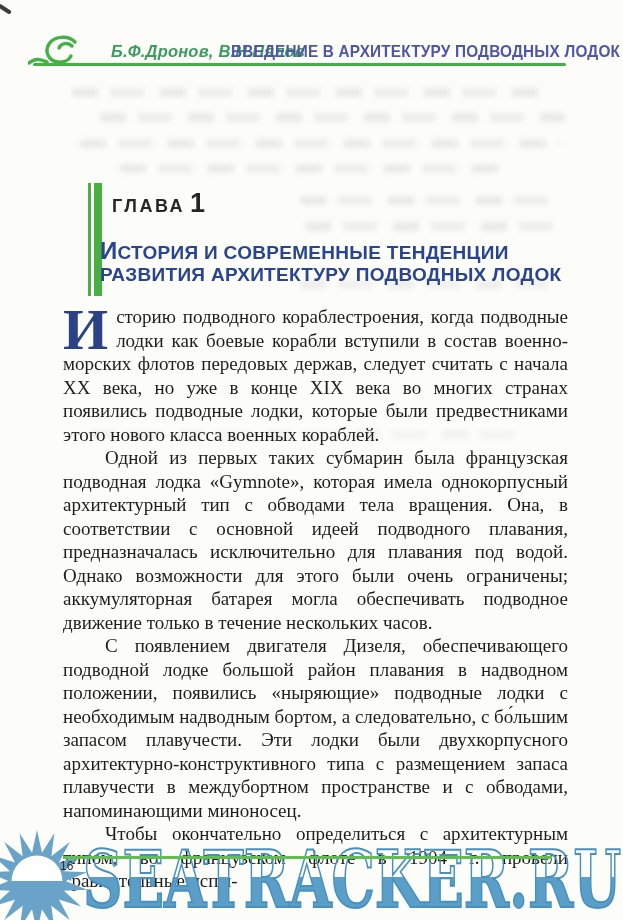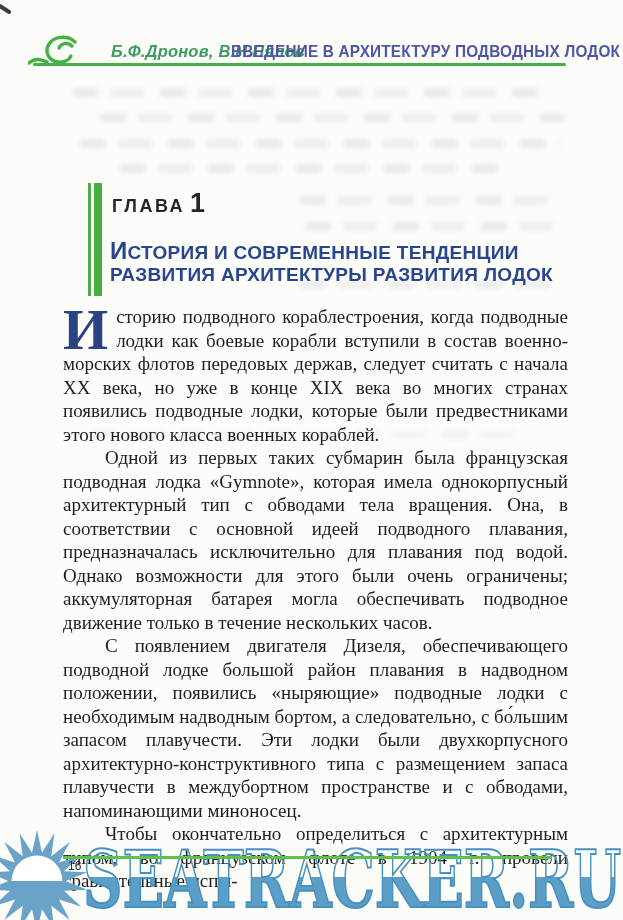--- a/index.html
+++ b/index.html
@@ -26,36 +26,36 @@
     font-size:16.5px;font-weight:700;color:#5056a6;letter-spacing:.2px;
     transform:scaleX(.93);transform-origin:left top;white-space:nowrap;}
   .hdr-rule{position:absolute;left:33px;top:63px;width:533px;height:2.5px;
     background:#45b045;border-radius:2px;}
   
   .bar-thin{position:absolute;left:88px;top:183px;width:3px;height:113px;background:#49ae43;}
   .bar-thick{position:absolute;left:94px;top:183px;width:8px;height:113px;background:#49ae43;}
   .glava{position:absolute;left:112px;top:188px;display:flex;align-items:baseline;gap:5px;color:#262626;}
   .glava-label{font-size:18px;font-weight:700;letter-spacing:2.5px;}
   .glava-number{font-size:27px;font-weight:700;}
-  .chap-title{position:absolute;left:110px;top:240px;color:#2a4590;
+  .chap-title{position:absolute;left:100px;top:240px;color:#2a4590;
     font-weight:700;font-size:19px;line-height:22px;letter-spacing:.3px;white-space:nowrap;}
   .chap-title .l1::first-letter{font-size:24px;}
   
   .body-text{position:absolute;left:63px;top:305px;width:505px;
     font-family:"Liberation Serif",serif;font-size:19px;line-height:23.5px;
     color:#1e1e1e;text-align:justify;}
   .body-text p{margin:0;}
   .body-text p.indent{text-indent:42px;}
   .dropcap{float:left;font-size:58px;line-height:44px;padding:3px 8px 0 0;
     font-weight:700;color:#2b4285;font-family:"Liberation Serif",serif;}
   
   .foot-rule{position:absolute;left:63px;top:856px;width:489px;height:2.5px;
     background:#5fc14b;z-index:5;}
   .page-number{position:absolute;left:60px;top:859px;font-size:12px;
-    color:#2e2e2e;z-index:6;font-family:"Liberation Sans",sans-serif;margin-left:8px;}
+    color:#2e2e2e;z-index:6;font-family:"Liberation Sans",sans-serif;}
   .watermark{position:absolute;left:82px;top:830px;z-index:3;}
   .sun{position:absolute;left:-16px;top:828px;z-index:4;}
 </style>
 </head>
 <body>
 
 <div class="page">
 
   <div class="corner-mark"></div>
   <div class="ghost" style="left:72px;top:88px;width:470px;"></div>
@@ -79,21 +79,21 @@
   <div class="hdr-rule"></div>
 
   <div class="bar-thin"></div>
   <div class="bar-thick"></div>
   <div class="glava">
     <span class="glava-label">ГЛАВА</span>
     <span class="glava-number">1</span>
   </div>
   <div class="chap-title">
     <div class="l1">ИСТОРИЯ И СОВРЕМЕННЫЕ ТЕНДЕНЦИИ</div>
-    <div class="l2">РАЗВИТИЯ АРХИТЕКТУРЫ РАЗВИТИЯ ЛОДОК</div>
+    <div class="l2">РАЗВИТИЯ АРХИТЕКТУРУ ПОДВОДНЫХ ЛОДОК</div>
   </div>
 
   <div class="body-text">
     <p><span class="dropcap">И</span><span>сторию подводного кораблестроения, когда подводные лодки как боевые корабли вступили в состав военно-морских флотов передовых держав, следует считать с начала XX века, но уже в конце XIX века во многих странах появились подводные лодки, которые были предвестниками этого нового класса военных кораблей.</span></p>
     <p class="indent">Одной из первых таких субмарин была французская подводная лодка «Gymnote», которая имела однокорпусный архитектурный тип с обводами тела вращения. Она, в соответствии с основной идеей подводного плавания, предназначалась исключительно для плавания под водой. Однако возможности для этого были очень ограничены; аккумуляторная батарея могла обеспечивать подводное движение только в течение нескольких часов.</p>
     <p class="indent">С появлением двигателя Дизеля, обеспечивающего подводной лодке большой район плавания в надводном положении, появились «ныряющие» подводные лодки с необходимым надводным бортом, а следовательно, с бо́льшим запасом плавучести. Эти лодки были двухкорпусного архитектурно-конструктивного типа с размещением запаса плавучести в междубортном пространстве и с обводами, напоминающими миноносец.</p>
     <p class="indent">Чтобы окончательно определиться с архитектурным типом, во французском флоте в 1904 г. провели сравнительные испы-</p>
   </div>
 
   <svg class="watermark" width="542" height="88" viewBox="0 0 542 88">

